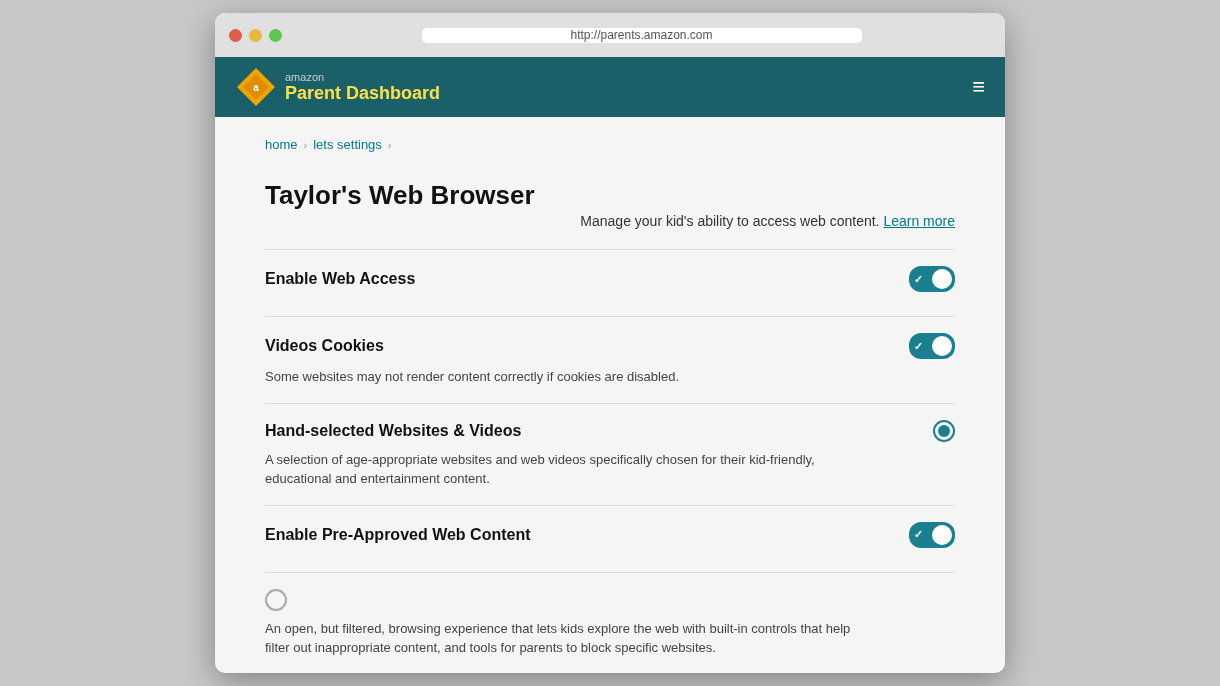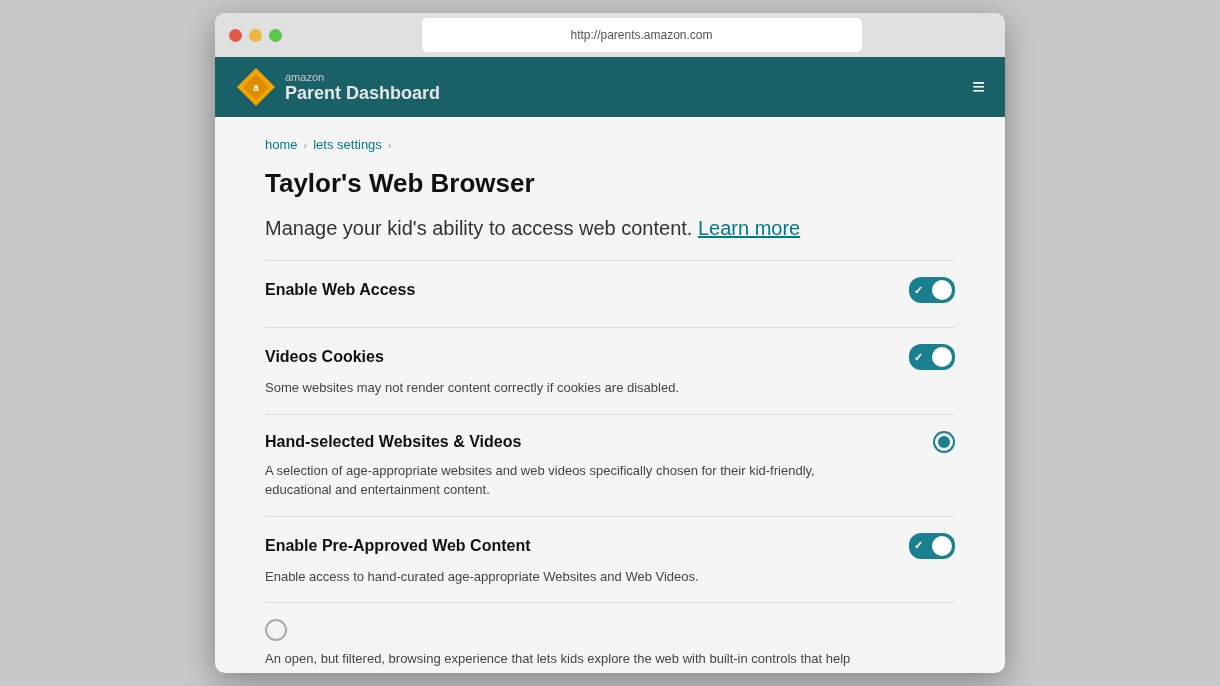--- a/index.html
+++ b/index.html
@@ -42,21 +42,21 @@
     }
     .tl-red { background: #e05c4a; }
     .tl-yellow { background: #e8b840; }
     .tl-green { background: #5ec54e; }
     .address-bar {
       flex: 1;
       max-width: 440px;
       margin: 0 auto;
       background: white;
       border-radius: 5px;
-      height: 34px;
+      height: 15px;
       display: flex;
       align-items: center;
       justify-content: center;
       font-size: 12px;
       color: #555;
     }
     .browser-content {
       flex: 1;
       overflow-y: auto;
       display: flex;
@@ -85,57 +85,58 @@
       flex-direction: column;
       color: white;
     }
     .logo-amazon {
       font-size: 11px;
       color: #ccc;
     }
     .logo-parent {
       font-size: 18px;
       font-weight: bold;
-      color: #e5e5e5;
+      color: #fde047;
     }
     .hamburger {
       color: white;
       font-size: 22px;
       cursor: pointer;
     }
     .main-content {
       padding: 20px 50px 30px 50px;
       flex: 1;
     }
     .breadcrumb {
       display: flex;
       align-items: center;
       gap: 6px;
       font-size: 13px;
       color: #555;
-      margin-bottom: 16px;
+      margin-bottom: 28px;
     }
     .breadcrumb a {
       color: #007a8a;
       text-decoration: none;
     }
     .breadcrumb .chevron {
       color: #999;
       font-size: 11px;
     }
     .page-title {
       font-size: 26px;
       font-weight: bold;
       color: #111;
-      margin-bottom: 18px;
+      margin-bottom: 2px;
     }
     .intro-text {
-      font-size: 20px;
+      font-size: 14px;
       color: #333;
       margin-bottom: 20px;
+      text-align: right;
     }
     .intro-text a {
       color: #007a8a;
     }
     .settings-section {
       border-top: 1px solid #ddd;
       padding: 16px 0;
     }
     .settings-section:last-child {
       border-bottom: none;
@@ -288,21 +289,20 @@
       </div>
 
       <div class="settings-section">
         <div class="section-row">
           <span class="section-title">Enable Pre-Approved Web Content</span>
           <div class="toggle">
             <span class="toggle-check">✓</span>
             <div class="toggle-knob"></div>
           </div>
         </div>
-        <p class="section-desc">Enable access to hand-curated age-appropriate Websites and Web Videos.</p>
       </div>
 
       <div class="settings-section">
         <div class="section-row">
           <div class="radio-btn unselected">
           </div>
         </div>
         <p class="section-desc">An open, but filtered, browsing experience that lets kids explore the web with built-in controls that help filter out inappropriate content, and tools for parents to block specific websites.</p>
 
       </div>

